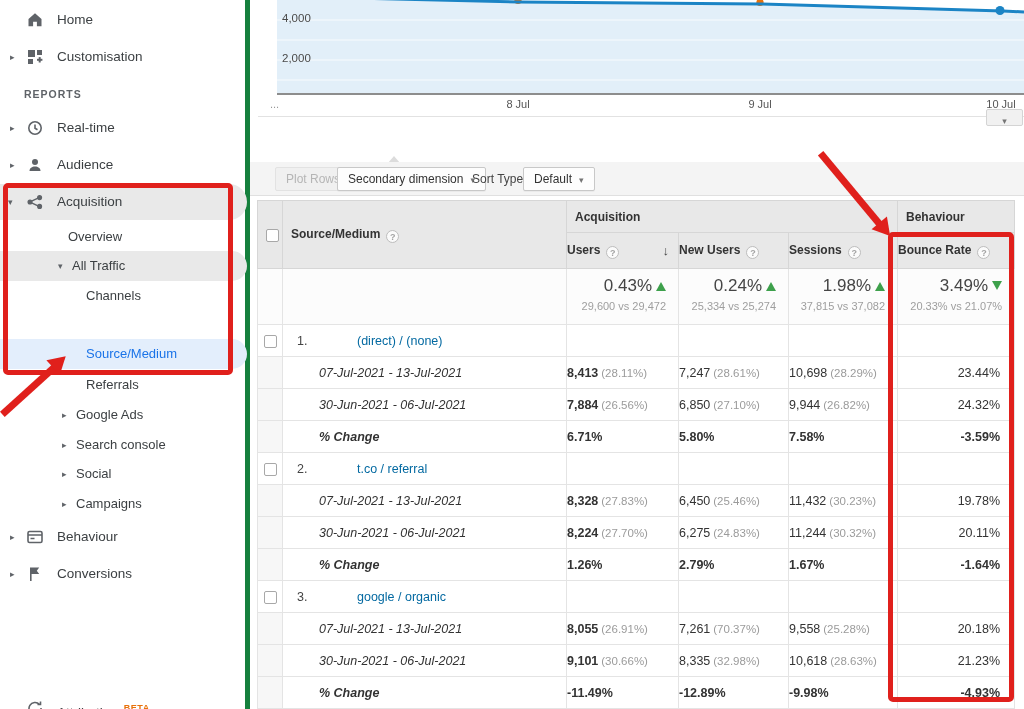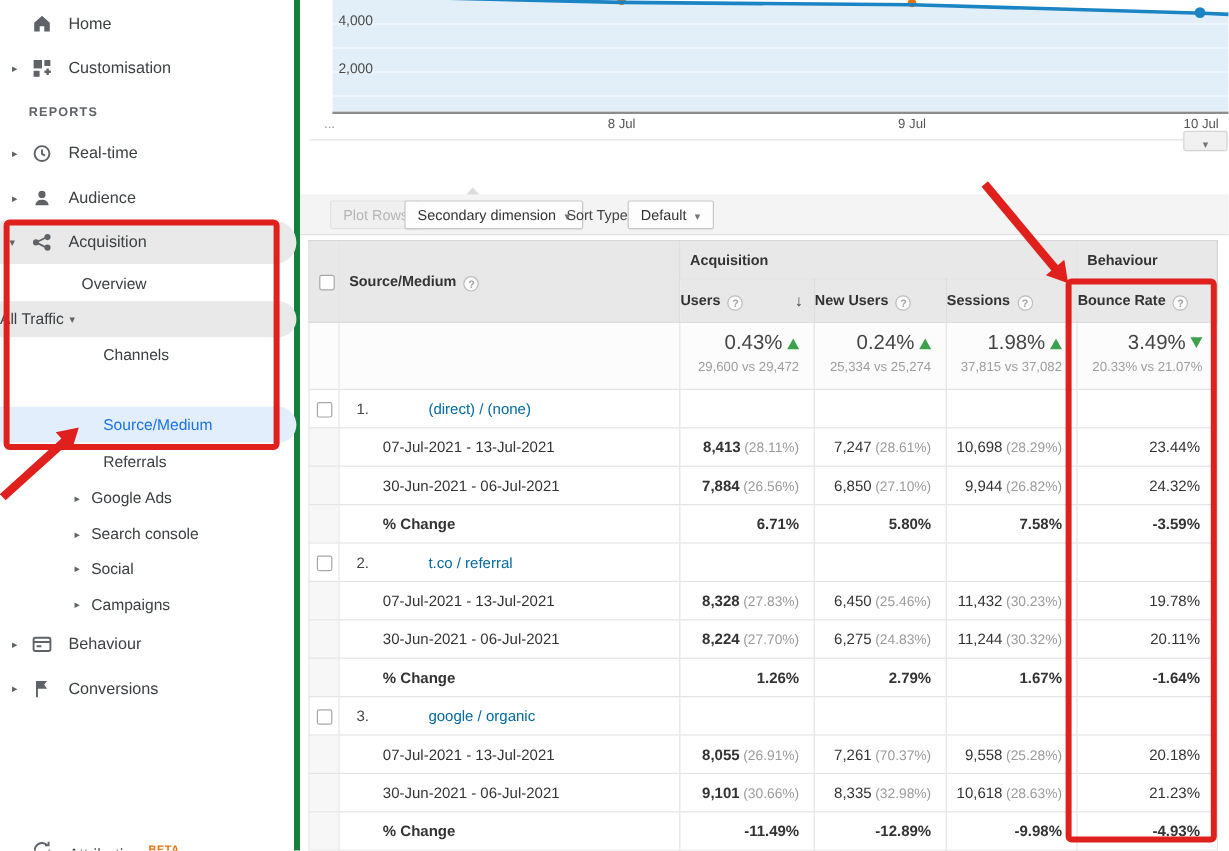--- a/index.html
+++ b/index.html
@@ -14,21 +14,21 @@
   .sb-pill { position:absolute; left:0; top:0; width:247px; height:100%; border-radius:0 18px 18px 0; z-index:0; }
   .pill-grey { background:#e9e9e9; }
   .pill-blue { background:#e3eefc; }
   .sb-caret { position:absolute; top:0; font-size:9px; color:#5f6368; z-index:1; }
   .cr::before { content:"\25B8"; }
   .cd::before { content:"\25BE"; }
   .sb-ico { position:absolute; left:26px; top:50%; margin-top:-9px; width:18px; height:18px; z-index:1; }
   .sb-ico svg { display:block; }
   .sb-label { position:relative; z-index:1; }
   .lbl-top { margin-left:57px; }
-  .lbl-sub1 { }
+  .lbl-sub1 { margin-left:72px; }
   .lbl-sub2 { margin-left:68px; }
   .lbl-sub3 { margin-left:86px; }
   .lbl-sub2c { margin-left:76px; }
   .sel-blue { color:#1a73e8; }
   .sb-section { position:absolute; left:24px; font-size:10.5px; letter-spacing:1px; color:#5f6368; font-weight:bold; }
   .beta { color:#e8710a; font-size:9px; font-weight:bold; vertical-align:6px; margin-left:6px; letter-spacing:.5px; }
 
   
   .main { position:absolute; left:250px; top:0; width:774px; height:624px; }
 
@@ -85,22 +85,22 @@
   .arr { display:inline-block; width:0; height:0; margin-left:4px; }
   .arr-up { border-left:5px solid transparent; border-right:5px solid transparent; border-bottom:9px solid #3da04b; }
   .arr-down { border-left:5px solid transparent; border-right:5px solid transparent; border-top:9px solid #3da04b; vertical-align:1px; }
   .sum-sub { font-size:11px; color:#9e9e9e; margin-top:3px; }
   tbody td { height:32px; }
   td.gut { background:#f7f7f7; }
   td.gut-w { background:#fff; text-align:center; }
   td.dimcell { padding-left:14px; }
   .row-idx { color:#444; display:inline-block; width:24px; }
   a.ent-link { color:#0369a1; text-decoration:none; cursor:pointer;margin-left:36px; }
-  td.datecell { padding-left:36px; color:#333; font-size:12.5px; }
-  td.val { text-align:right; padding-right:12px; }
+  td.datecell { padding-left:36px; color:#333; font-size:12.5px;font-style:italic; }
+  td.val { text-align:left; padding-right:12px; }
   td.val .num { font-weight:bold; color:#333; }
   td.val .num-n { color:#333; }
   td.val .pc { color:#9b9b9b; font-size:11.5px; margin-left:3px; }
   td.bounce { text-align:right; padding-right:14px; }
   tr.chg td { font-weight:bold; }
   tr.chg td.datecell { padding-left:36px; }
 
   
   .anno { position:absolute; z-index:9; }
   .anno-box { border:5px solid #e0201c; border-radius:5px; }

